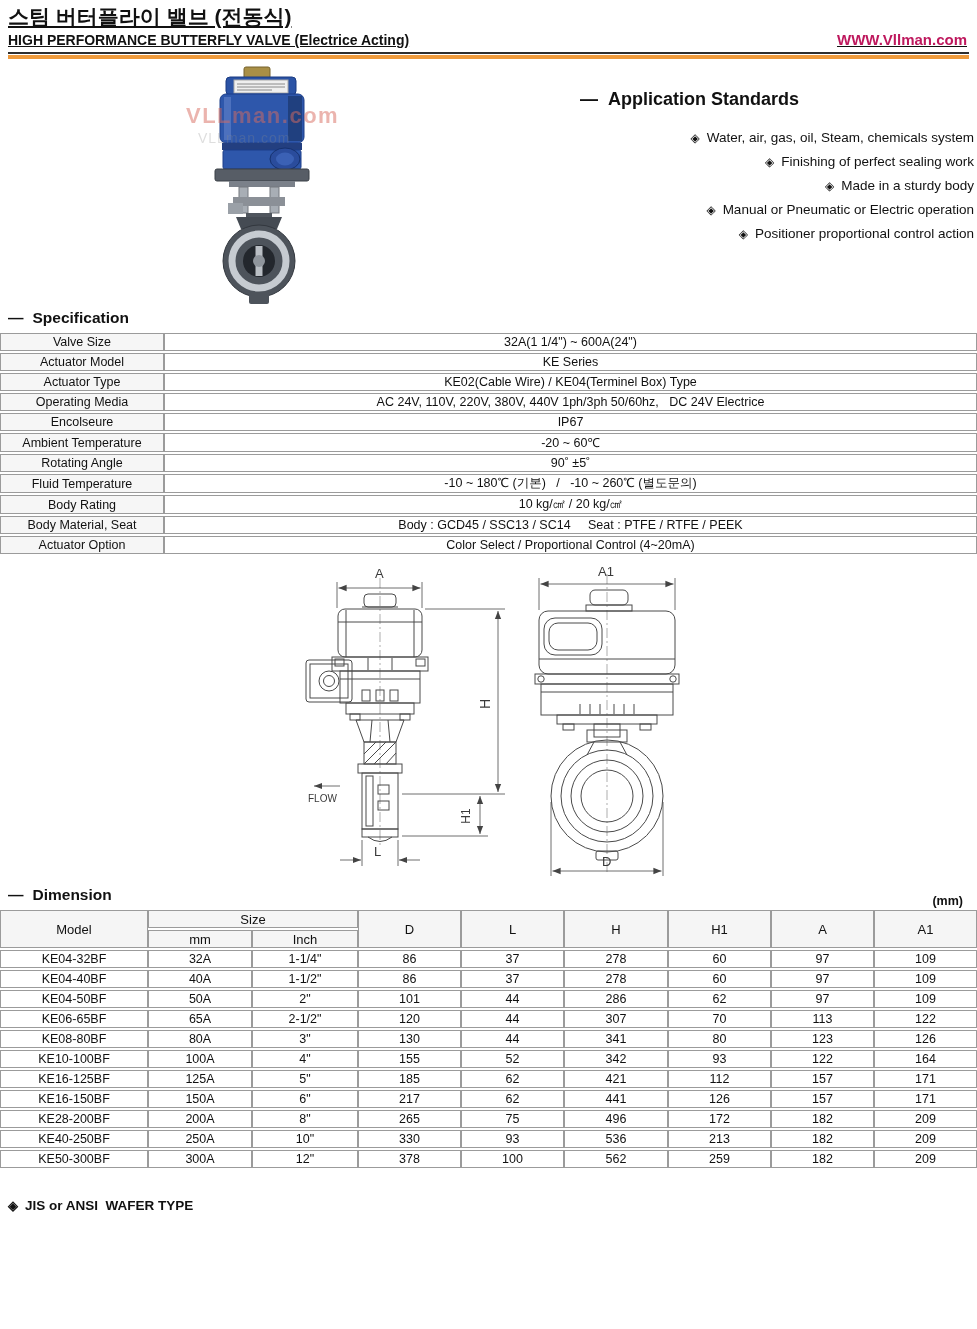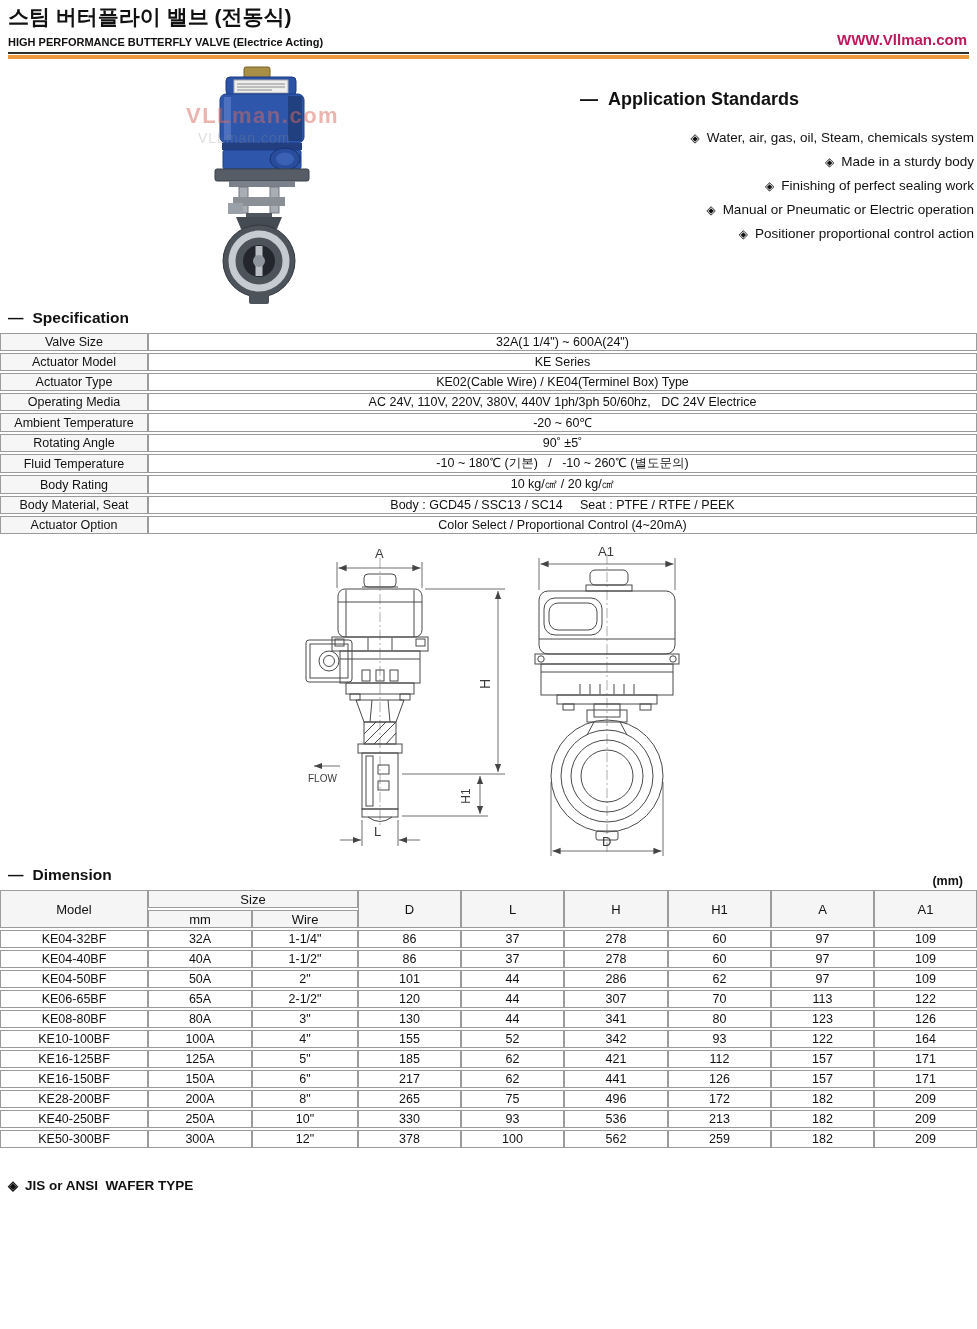--- a/index.html
+++ b/index.html
@@ -2,24 +2,24 @@
 <html><head>
 <meta charset="utf-8">
 <style>
   * { box-sizing: border-box; }
   html,body { margin:0; padding:0; background:#fff; }
   .page {
     position:relative; width:977px; height:1329px; background:#fff;
     font-family:"Liberation Sans", sans-serif; color:#111; overflow:hidden;
   }
   
-  .hdr { padding:3px 8px 0 8px; }
+  .hdr { padding:3px 8px 0 8px;text-decoration:underline; }
   .hdr-title { font-size:21px; font-weight:bold; line-height:27px; }
   .hdr-row { display:flex; justify-content:space-between; align-items:flex-end; padding:1px 2px 4px 0; }
-  .hdr-sub { font-size:11px; font-weight:bold; }
+  .hdr-sub { font-size:14px; font-weight:bold; }
   .hdr-site { font-size:15px; font-weight:bold; color:#be185d; }
   .rule-dark { height:2px; background:#2e2e2e; }
   .rule-orange { height:4px; background:#EE9A3C; margin-top:1px; }
   
   .top { position:relative; height:250px; }
   .photo-wrap { position:absolute; left:182px; top:4px; }
   .apps { position:absolute; left:562px; top:30px; width:412px; }
   .apps-h { font-size:18px; font-weight:bold;margin-left:18px; }
   .apps-h .dash { margin-right:10px; }
   .apps-list { list-style:none; margin:16px 0 0 0; padding:0; font-size:13.5px; }
@@ -27,21 +27,21 @@
   .bullet { margin-right:7px; font-size:12px; }
   
   .sec-h { display:flex; align-items:baseline; padding:0 8px; font-weight:bold; font-size:15.5px; height:22px; }
   .sec-h .dash { margin-right:9px; }
   .dim-h-row { display:flex; justify-content:space-between; align-items:flex-end; padding-right:14px; height:22px; }
   .mm-note { font-size:12.5px; font-weight:bold; }
   
   table { border-collapse:separate; border-spacing:0 2px; width:977px; table-layout:fixed; }
   td, th { border:1px solid #9b9b9b; text-align:center; font-size:12.5px; height:18px; padding:0 3px;
            font-weight:normal; overflow:hidden; white-space:nowrap; }
-  .spec-table td.lbl { width:148px; background:#f6f6f6; }
+  .spec-table td.lbl { width:164px; background:#f6f6f6; }
   .dim-table th { background:#f5f5f5; font-size:13px; }
   
   .drawings { position:relative; height:330px; }
   .dw-left  { position:absolute; left:292px; top:8px; }
   .dw-right { position:absolute; left:514px; top:6px; }
   svg text { font-family:"Liberation Sans", sans-serif; fill:#3a3a3a; font-size:13px; }
   .dw  { stroke:#4a4a4a; stroke-width:1; fill:none; }
   .dim { stroke:#4a4a4a; stroke-width:0.8; fill:none; }
   .cl  { stroke:#8a8a8a; stroke-width:0.7; fill:none; stroke-dasharray:10 3 2 3; }
   
@@ -97,22 +97,22 @@
         <text x="16" y="80" style="font-size:14px; fill:#8a8a8a; opacity:0.28; letter-spacing:1px;">VLLman.com</text>
       </svg>
     </div>
 
     <div class="apps">
       <div class="apps-h">
         <span class="dash">—</span><span>Application Standards</span>
       </div>
       <ul class="apps-list">
         <li><span class="bullet">◈</span><span>Water, air, gas, oil, Steam, chemicals system</span></li>
+        <li><span class="bullet">◈</span><span>Finishing of perfect sealing work</span></li>
         <li><span class="bullet">◈</span><span>Made in a sturdy body</span></li>
-        <li><span class="bullet">◈</span><span>Finishing of perfect sealing work</span></li>
         <li><span class="bullet">◈</span><span>Manual or Pneumatic or Electric operation</span></li>
         <li><span class="bullet">◈</span><span>Positioner proportional control action</span></li>
       </ul>
     </div>
   </div>
 
   <div class="sec-h">
     <span class="dash">—</span>
       <span>Specification</span>
   </div>
@@ -126,20 +126,24 @@
           <td class="lbl">Actuator Model</td>
           <td>KE Series</td>
         </tr>
     <tr>
           <td class="lbl">Actuator Type</td>
           <td>KE02(Cable Wire) / KE04(Terminel Box) Type</td>
         </tr>
     <tr>
           <td class="lbl">Operating Media</td>
           <td>AC 24V, 110V, 220V, 380V, 440V 1ph/3ph 50/60hz,&nbsp;&nbsp; DC 24V Electrice</td>
+        </tr>
+    <tr>
+          <td class="lbl">Encolseure</td>
+          <td>IP67</td>
         </tr>
     <tr>
           <td class="lbl">Ambient Temperature</td>
           <td>-20 ~ 60℃</td>
         </tr>
     <tr>
           <td class="lbl">Rotating Angle</td>
           <td>90˚ ±5˚</td>
         </tr>
     <tr>
@@ -311,21 +315,21 @@
       <th colspan="2">Size</th>
       <th rowspan="2">D</th>
       <th rowspan="2">L</th>
       <th rowspan="2">H</th>
       <th rowspan="2">H1</th>
       <th rowspan="2">A</th>
       <th rowspan="2">A1</th>
     </tr>
     <tr>
       <th>mm</th>
-      <th>Wire</th>
+      <th>Inch</th>
     </tr>
     <tr>
           <td>KE04-32BF</td>
           <td>32A</td>
           <td>1-1/4"</td>
           <td>86</td>
           <td>37</td>
           <td>278</td>
           <td>60</td>
           <td>97</td>

